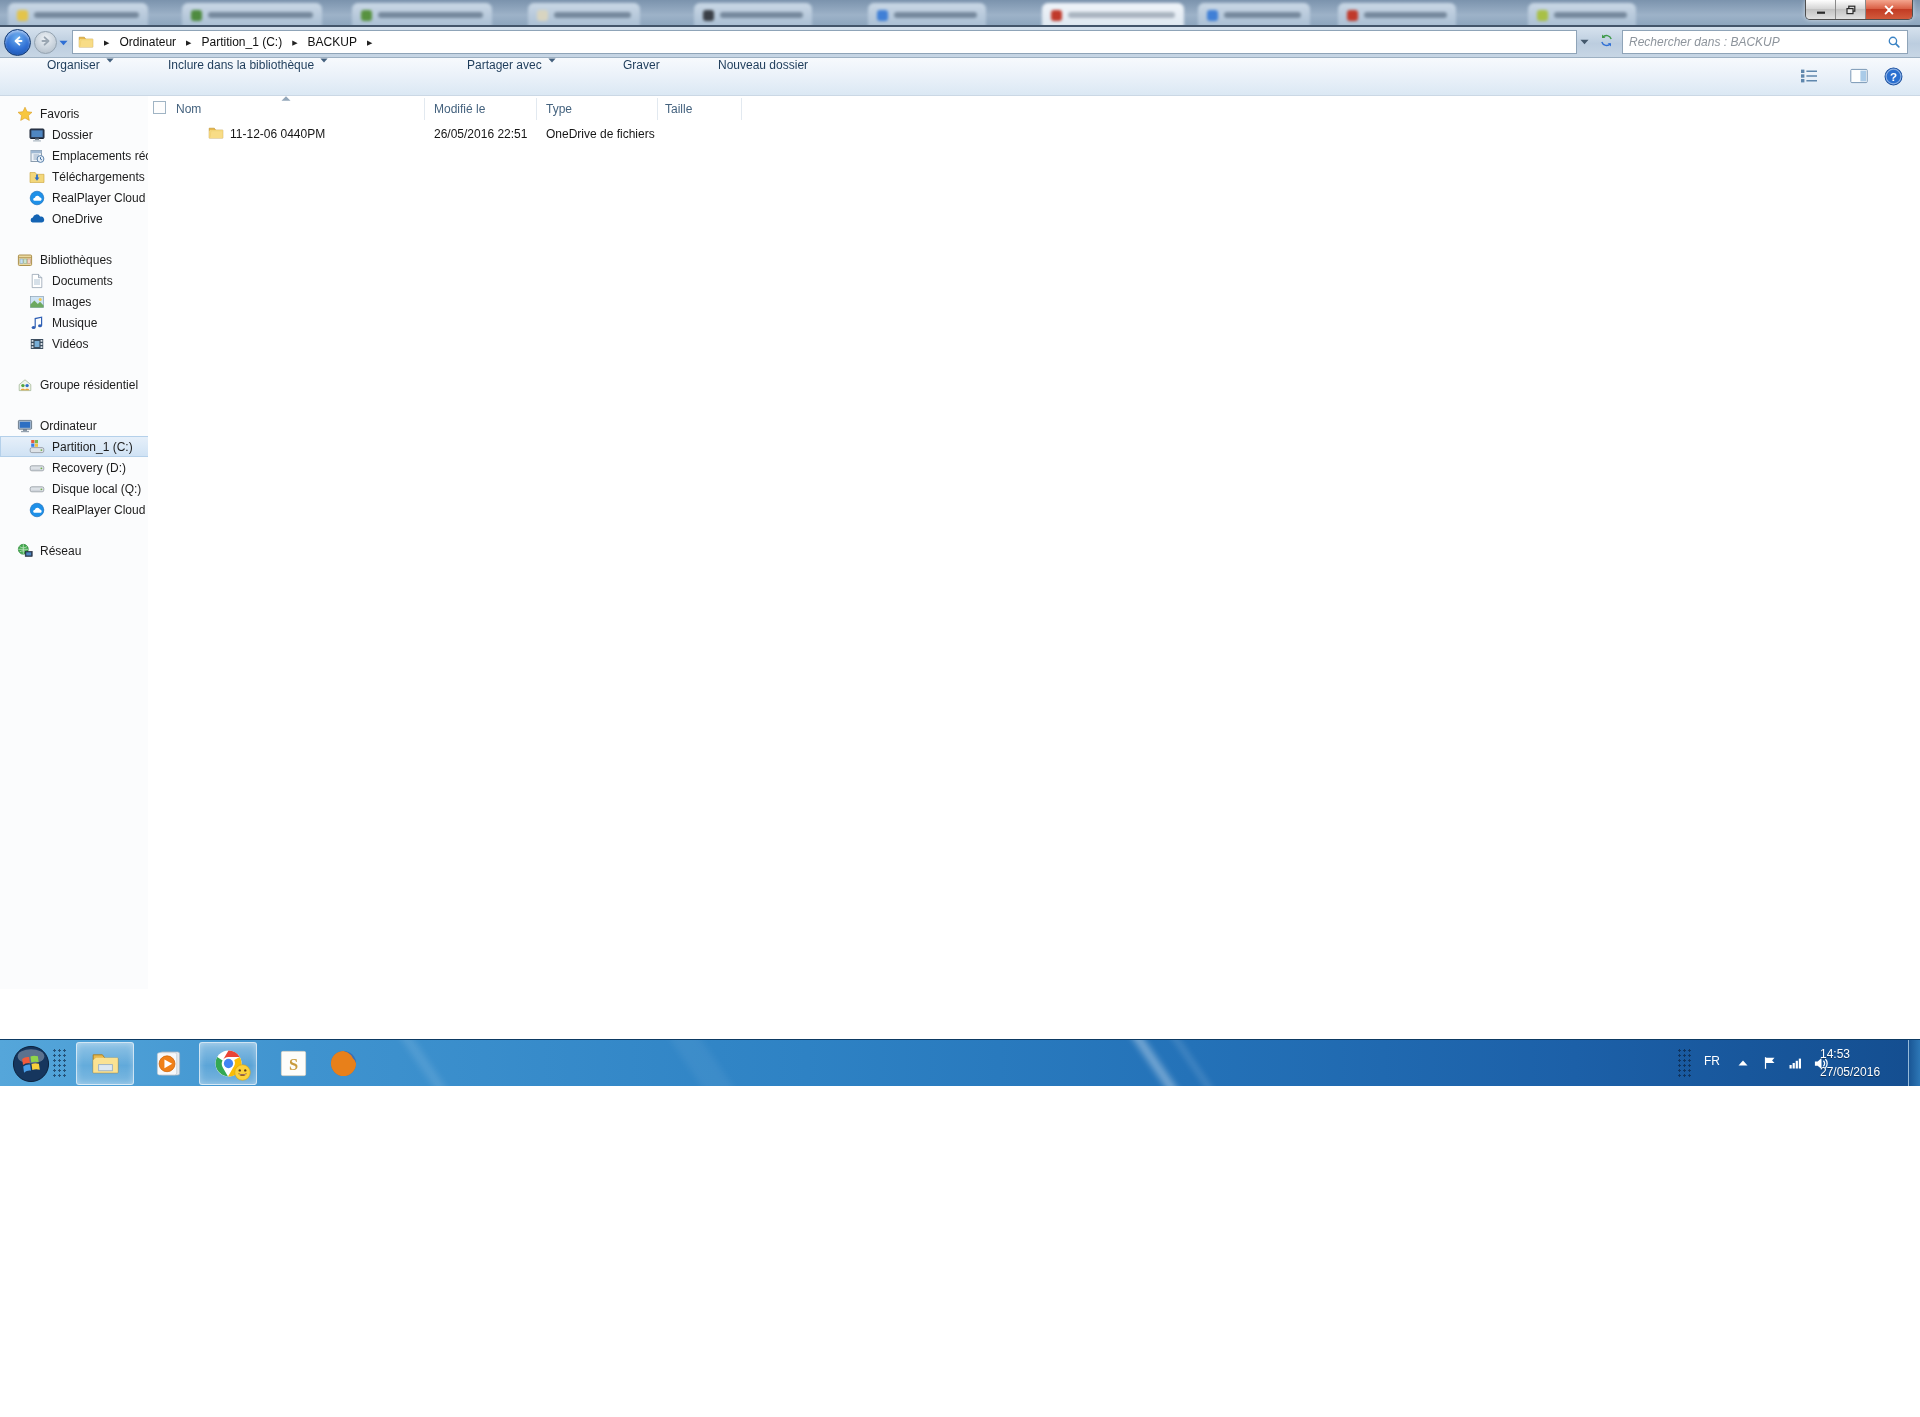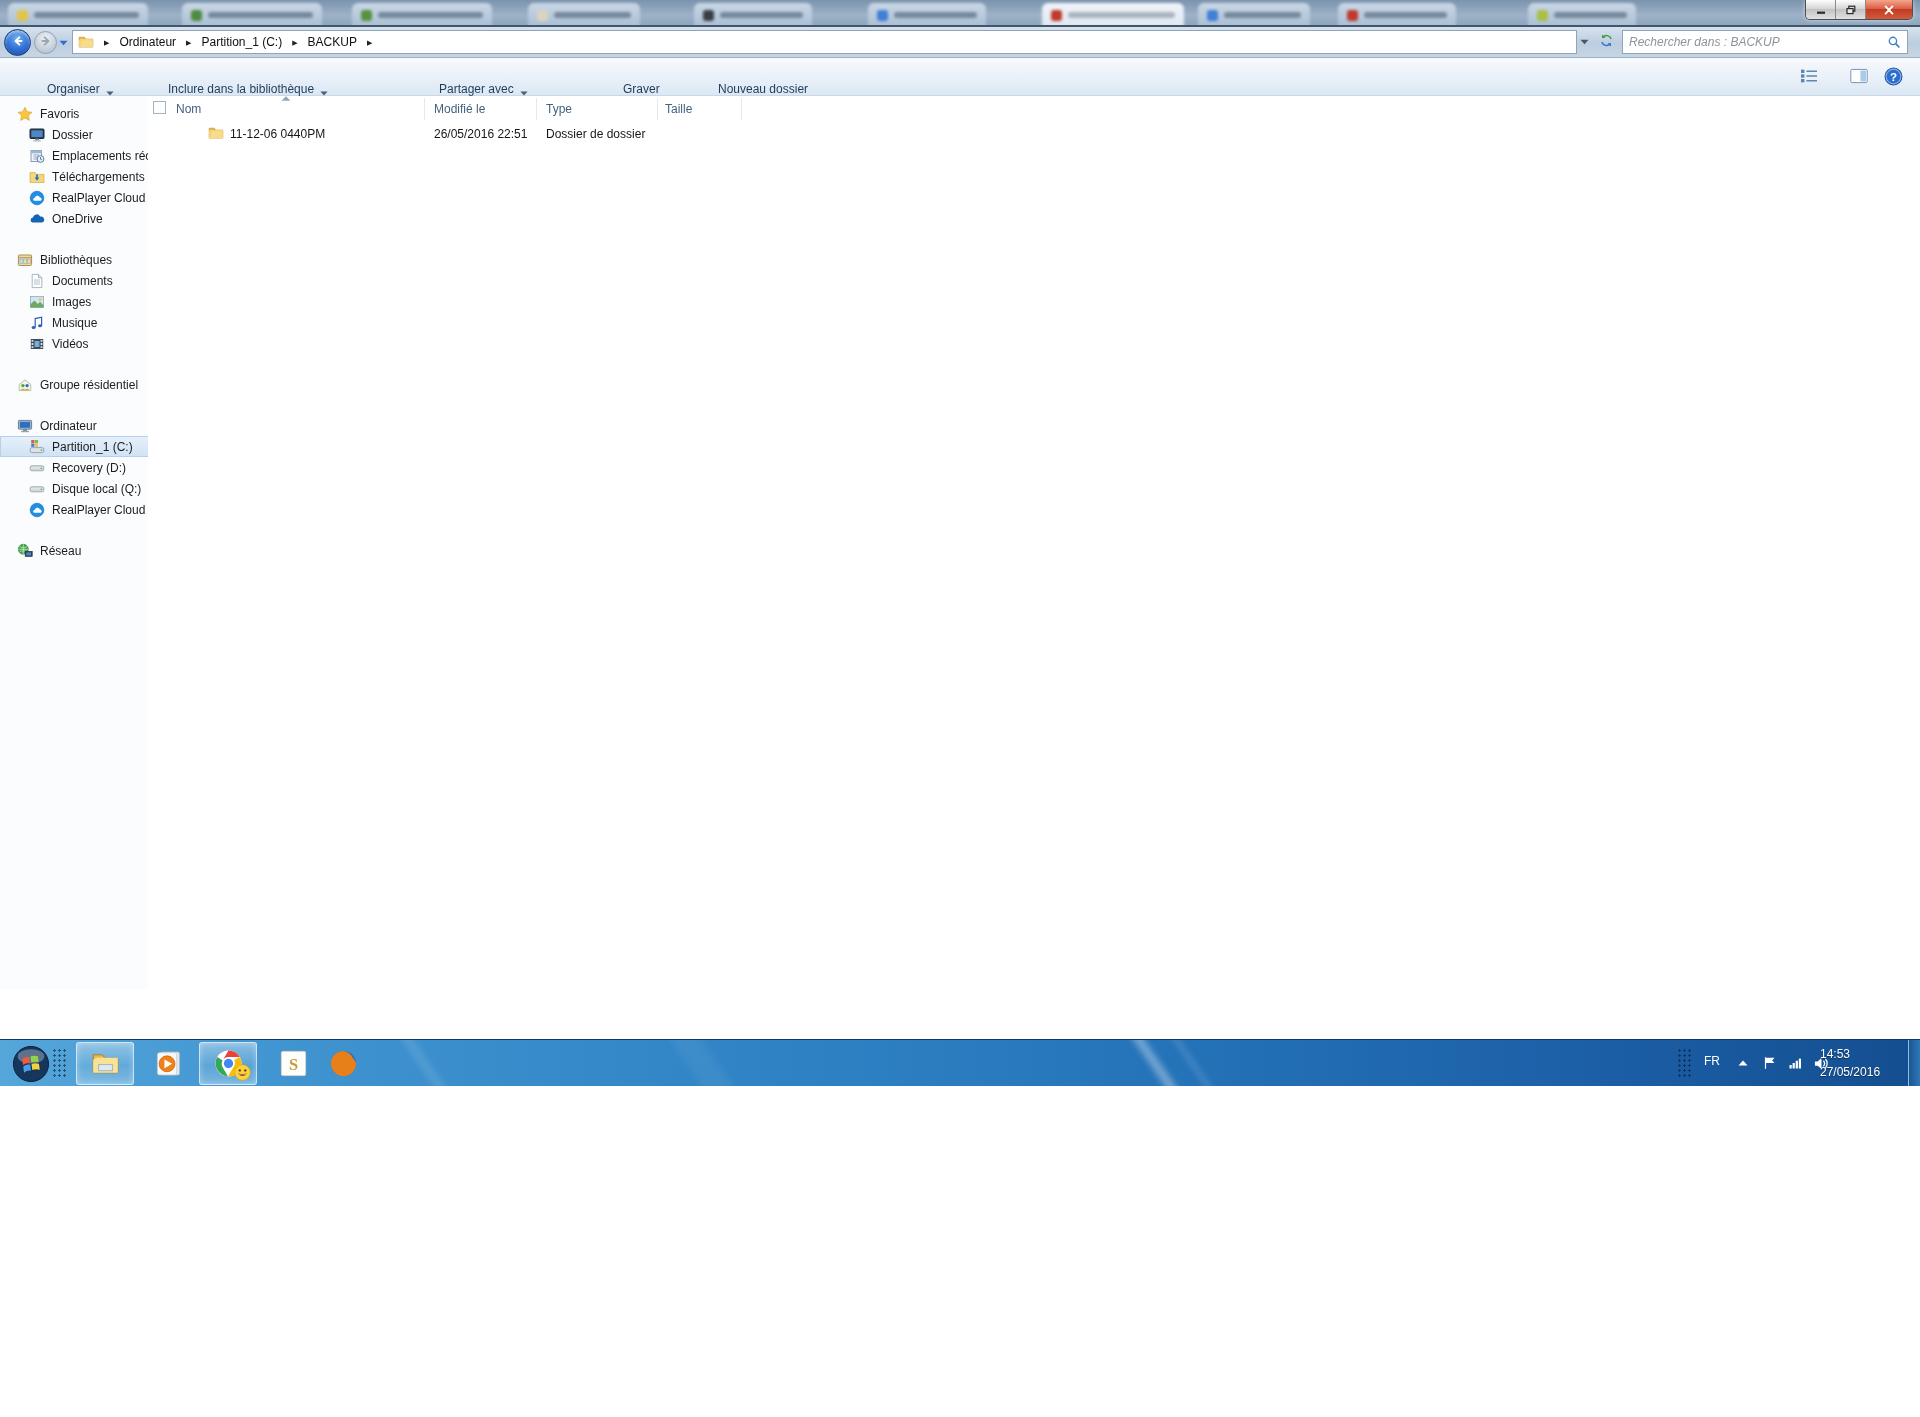--- a/index.html
+++ b/index.html
@@ -38,21 +38,21 @@
 .refresh{position:absolute;left:1595px;top:5px;width:22px;height:21px;display:flex;align-items:center;justify-content:center}
 .refresh svg{width:15px;height:15px}
 .searchbox{position:absolute;left:1622px;top:3px;width:286px;height:24px;background:#fff;border:1px solid #8fa4b8;display:flex;align-items:center;padding:0 6px}
 .searchbox input{flex:1;border:none;outline:none;font-size:12px;font-style:italic;color:#555;font-family:"Liberation Sans",sans-serif;background:transparent}
 .searchbox input::placeholder{color:#8d949c;font-style:italic}
 .searchbox .mag svg{width:14px;height:14px;display:block}
 .smudge{position:absolute;border-radius:3px;filter:blur(2.5px);opacity:.5}
 
 
 .toolbar{position:absolute;left:0;top:58px;width:1920px;height:38px;background:linear-gradient(180deg,#f7fafd,#eaf1f9 50%,#dbe8f4);border-bottom:1px solid #cbd8e5}
-.titem{position:absolute;top:0;height:38px;display:flex;align-items:flex-end;gap:6px;font-size:12px;color:#1e3c5a;cursor:default}
+.titem{position:absolute;top:0;height:38px;display:flex;align-items:flex-start;gap:6px;font-size:12px;color:#1e3c5a;cursor:default}
 .tcaret{color:#44617e}.tcaret svg{width:8px;height:5px;display:block}
 .tright{position:absolute;top:0;right:0;height:38px}
 .tr-ic{position:absolute;top:10px;display:flex;align-items:center}
 .tr-ic svg{display:block}
 
 
 .sidebar{position:absolute;left:0;top:96px;width:158px;height:893px;background:#fbfcfd;border-right:1px solid #e3e6ea;padding-top:7px;overflow:hidden}
 .snode{height:21px;display:flex;align-items:center;gap:7px;padding-left:17px;font-size:12px;color:#1c1c1c;white-space:nowrap;overflow:hidden;cursor:default}
 .snode.child{padding-left:29px}
 .snode.selected{background:linear-gradient(180deg,#e7f0fa,#cfe2f4);box-shadow:inset 0 0 0 1px #b4d0ea}
@@ -268,21 +268,21 @@
         </span>
       </div>
       <div class="titem" style="left: 168px;">
         <span>Inclure dans la bibliothèque</span>
         <span class="tcaret">
           <svg viewBox="0 0 8 5">
             <path d="M0.4 0.4h7.2L4 4.6z" fill="currentColor"></path>
           </svg>
         </span>
       </div>
-      <div class="titem" style="left: 439px;">
+      <div class="titem" style="left: 467px;">
         <span>Partager avec</span>
         <span class="tcaret">
           <svg viewBox="0 0 8 5">
             <path d="M0.4 0.4h7.2L4 4.6z" fill="currentColor"></path>
           </svg>
         </span>
       </div>
       <div class="titem" style="left: 623px;">
         <span>Graver</span>
       </div>
@@ -511,21 +511,21 @@
   <div class="frow" style="top: 27px;">
         <span class="ic" style="left: 60px;">
           <svg viewBox="0 0 16 16">
             <path d="M1.2 3.2h5.1l1.4 1.9H14.8v8H1.2z" fill="#e9b94c" stroke="#b88d28" stroke-width="0.6"></path>
             <path d="M1.2 6l1.4-1h12.2v8.1H1.2z" fill="#f8dc86"></path>
             <path d="M2 12.5l1-6.8h11.2" stroke="#eccb6a" stroke-width="0.6" fill="none"></path>
           </svg>
         </span>
         <span class="fcell" style="left: 82px;">11-12-06 0440PM</span>
         <span class="fcell" style="left: 286px;">26/05/2016 22:51</span>
-        <span class="fcell" style="left: 398px;">Dossier de dossier</span>
+        <span class="fcell" style="left: 398px;">OneDrive de fichiers</span>
         <span class="fcell" style="left: 519px;"></span>
       </div>
     </div>
 
 
   <div class="taskbar">
     <div class="streak" style="left:430px;top:-20px;width:10px;height:120px;opacity:.25"></div>
     <div class="streak" style="left:700px;top:-20px;width:26px;height:120px;opacity:.12"></div>
     <div class="streak" style="left:1165px;top:-20px;width:9px;height:130px;opacity:.8"></div>
     <div class="streak" style="left:1205px;top:-20px;width:4px;height:130px;opacity:.45"></div>

